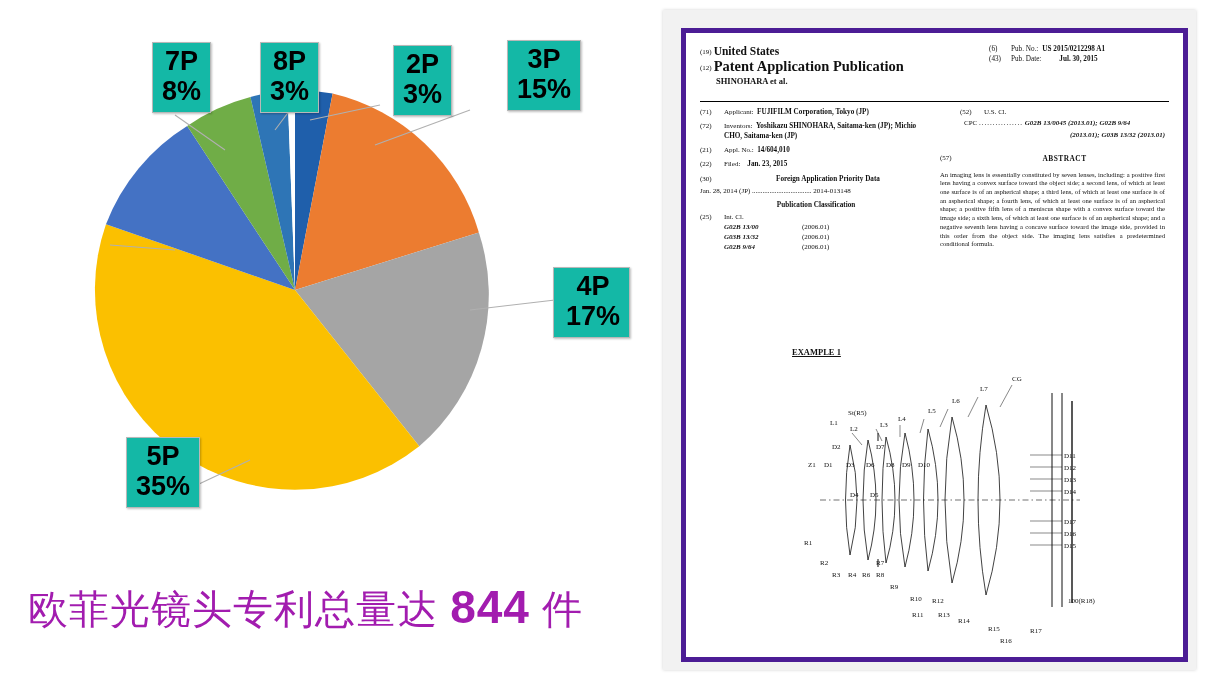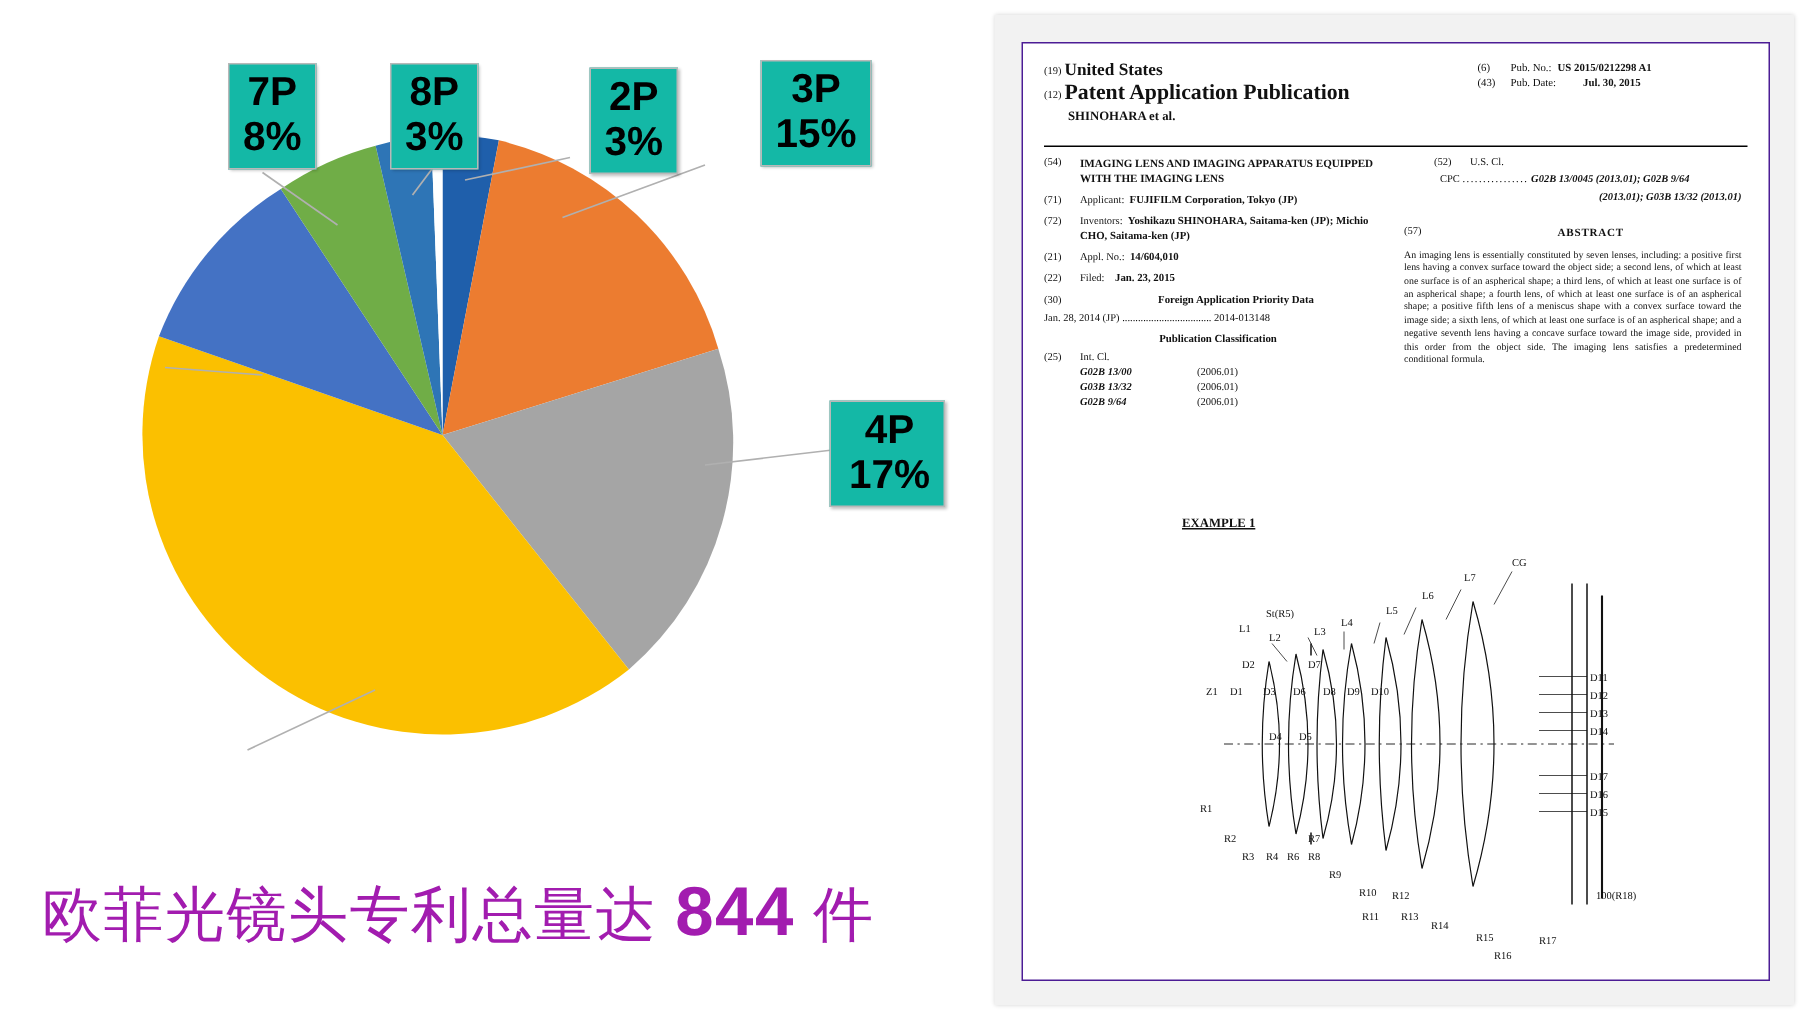--- a/index.html
+++ b/index.html
@@ -76,21 +76,21 @@
     background: #f2f2f2;
     box-shadow: 0 0 3px rgba(0,0,0,0.18);
   }
   #patent-page {
     position: absolute;
     left: 18px;
     top: 18px;
     width: 497px;
     height: 624px;
     background: #ffffff;
-    border: 1px solid #4c1d95;
+    border: 5px solid #4c1d95;
     overflow: hidden;
     font-family: "Liberation Serif", serif;
     color: #111;
   }
   #patent-inner {
     position: absolute;
     left: 14px;
     top: 12px;
     right: 14px;
     bottom: 10px;
@@ -212,20 +212,24 @@
   <div class="callout" style="left:507px; top:40px;">
     <span class="cl-name">3P</span>
     <span class="cl-value">15%</span>
   </div>
 
   <div class="callout" style="left:553px; top:267px;padding-left:12px;">
     <span class="cl-name">4P</span>
     <span class="cl-value">17%</span>
   </div>
 
+  <div class="callout" style="left:126px; top:437px;">
+    <span class="cl-name">5P</span>
+    <span class="cl-value">35%</span>
+  </div>
 
 </div>
 
 <div id="caption">
   <span>欧菲光镜头专利总量达 </span><span class="big-num">844</span><span> 件</span>
 </div>
 
 <div id="patent-panel">
   <div id="patent-page">
     <div id="patent-inner">
@@ -246,24 +250,20 @@
             <span class="r-code">(43)</span>
             <span class="r-lab">Pub. Date:</span>
             <span class="r-val" style="margin-left:18px;">Jul. 30, 2015</span>
           </div>
         </div>
       </div>
 
       <div class="pt-cols">
 
         <div class="pt-col-l">
-          <div class="fld">
-            <span class="fn">(54)</span>
-            <span class="ft ttl">IMAGING LENS AND IMAGING APPARATUS EQUIPPED WITH THE IMAGING LENS</span>
-          </div>
           <div class="fld">
             <span class="fn">(71)</span>
             <span class="ft"><span>Applicant:</span>&nbsp;&nbsp;<b>FUJIFILM Corporation, Tokyo (JP)</b></span>
           </div>
           <div class="fld">
             <span class="fn">(72)</span>
             <span class="ft"><span>Inventors:</span>&nbsp;&nbsp;<b>Yoshikazu SHINOHARA, Saitama-ken (JP); Michio CHO, Saitama-ken (JP)</b></span>
           </div>
           <div class="fld">
             <span class="fn">(21)</span>

